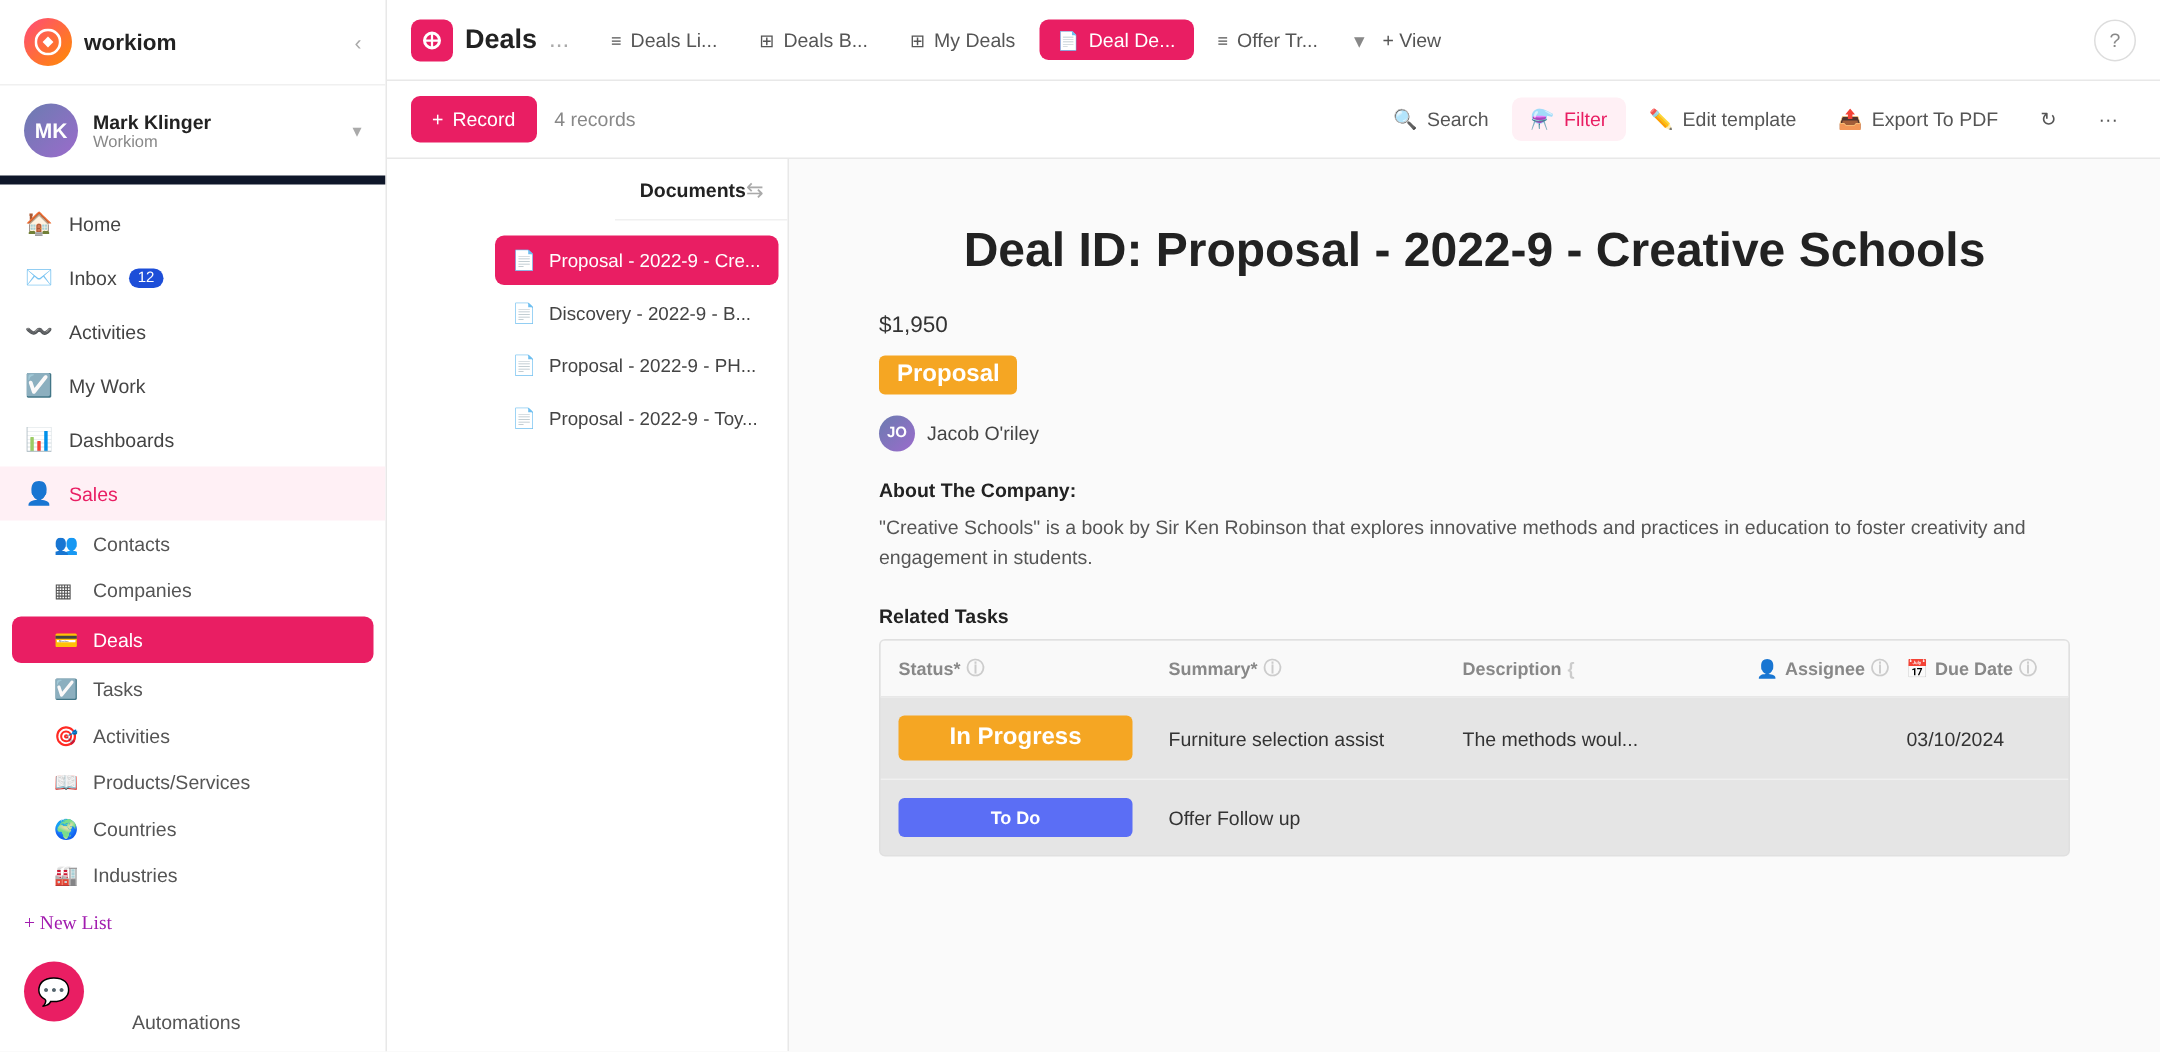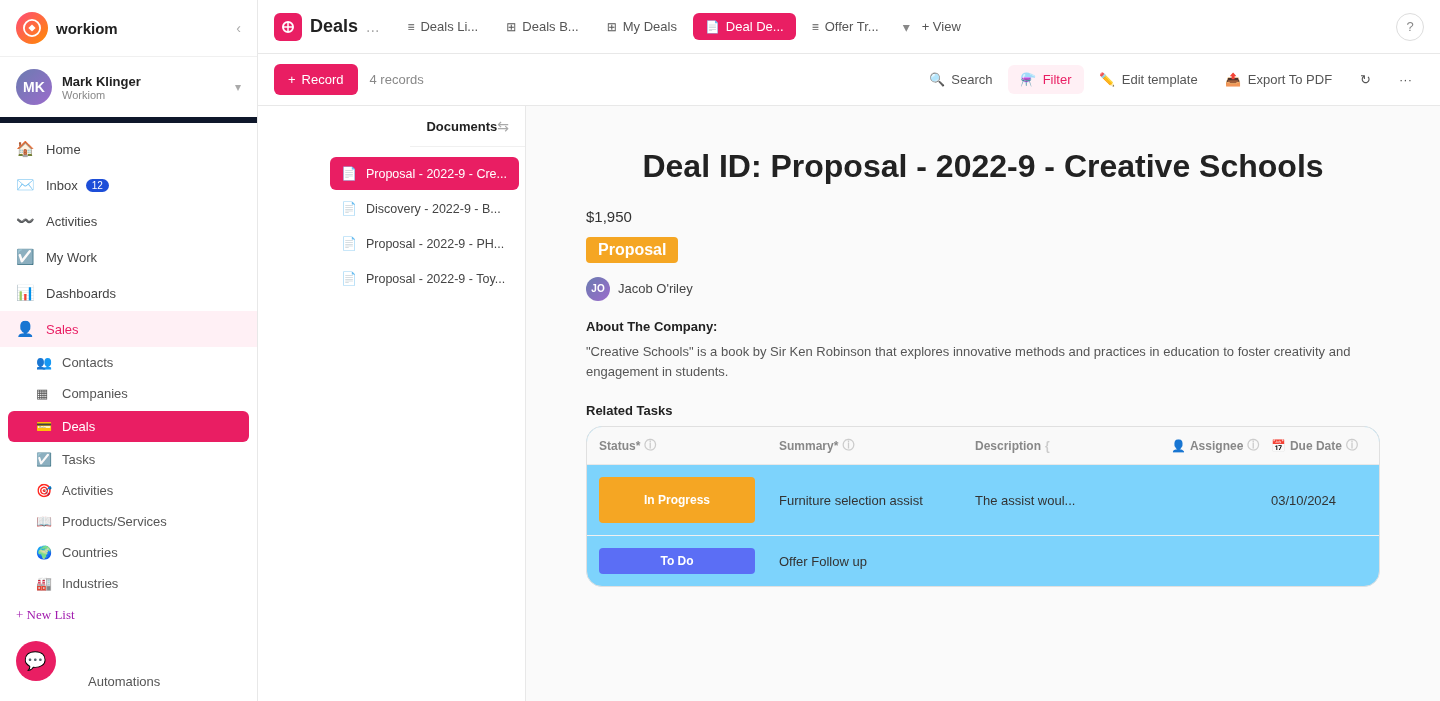--- a/index.html
+++ b/index.html
@@ -184,43 +184,43 @@
     .assignee-avatar {
       width: 24px; height: 24px; border-radius: 50%; background: linear-gradient(135deg, #6b7cb0, #9b6bcc);
       margin-right: 8px; display: flex; align-items: center; justify-content: center;
       color: white; font-size: 10px; font-weight: 600;
     }
     .section-title { font-size: 13px; font-weight: 700; color: #222; margin-bottom: 8px; }
     .section-body { font-size: 13px; color: #555; line-height: 1.6; margin-bottom: 20px; }
 
     
     .tasks-table {
-      width: 100%; border: 1px solid #e0e0e0; border-radius: 16px;
-      overflow: hidden; background: #7dd3fc;
+      width: 100%; border: 1px solid #e0e0e0; border-radius: 4px;
+      overflow: hidden; background: #e5e5e5;
     }
     .tasks-header {
       display: grid;
       grid-template-columns: 180px 1fr 1fr 100px 120px;
       background: #f9f9f9; border-bottom: 1px solid #e8e8e8;
     }
     .tasks-header-cell {
       padding: 10px 12px; font-size: 12px; color: #888; font-weight: 600;
       display: flex; align-items: center; gap: 4px;
     }
     .tasks-row {
       display: grid;
       grid-template-columns: 180px 1fr 1fr 100px 120px;
       border-bottom: 1px solid #f0f0f0;
       align-items: center;
     }
     .tasks-row:last-child { border-bottom: none; }
     .tasks-cell { padding: 12px 12px; font-size: 13px; color: #333; }
     .status-badge-inprogress {
       background: #f5a623; color: #fff;
-      padding: 16px 12px; border-radius: 4px; font-size: 12px; font-weight: 600;
+      padding: 6px 12px; border-radius: 4px; font-size: 16px; font-weight: 600;
       text-align: center; display: block;
     }
     .status-badge-todo {
       background: #5b6ef5; color: #fff;
       padding: 6px 12px; border-radius: 4px; font-size: 12px; font-weight: 600;
       text-align: center; display: block;
     }
   </style>
 </head>
 <body>
@@ -456,21 +456,21 @@
             <span>Due Date</span>
             <span style="color:#ccc;">ⓘ</span>
           </div>
         </div>
 
         <div class="tasks-row">
           <div class="tasks-cell">
             <span class="status-badge-inprogress">In Progress</span>
           </div>
           <div class="tasks-cell">Furniture selection assist</div>
-          <div class="tasks-cell">The assist woul...</div>
+          <div class="tasks-cell">The methods woul...</div>
           <div class="tasks-cell"></div>
           <div class="tasks-cell">03/10/2024</div>
         </div>
 
         <div class="tasks-row">
           <div class="tasks-cell">
             <span class="status-badge-todo">To Do</span>
           </div>
           <div class="tasks-cell">Offer Follow up</div>
           <div class="tasks-cell"></div>

